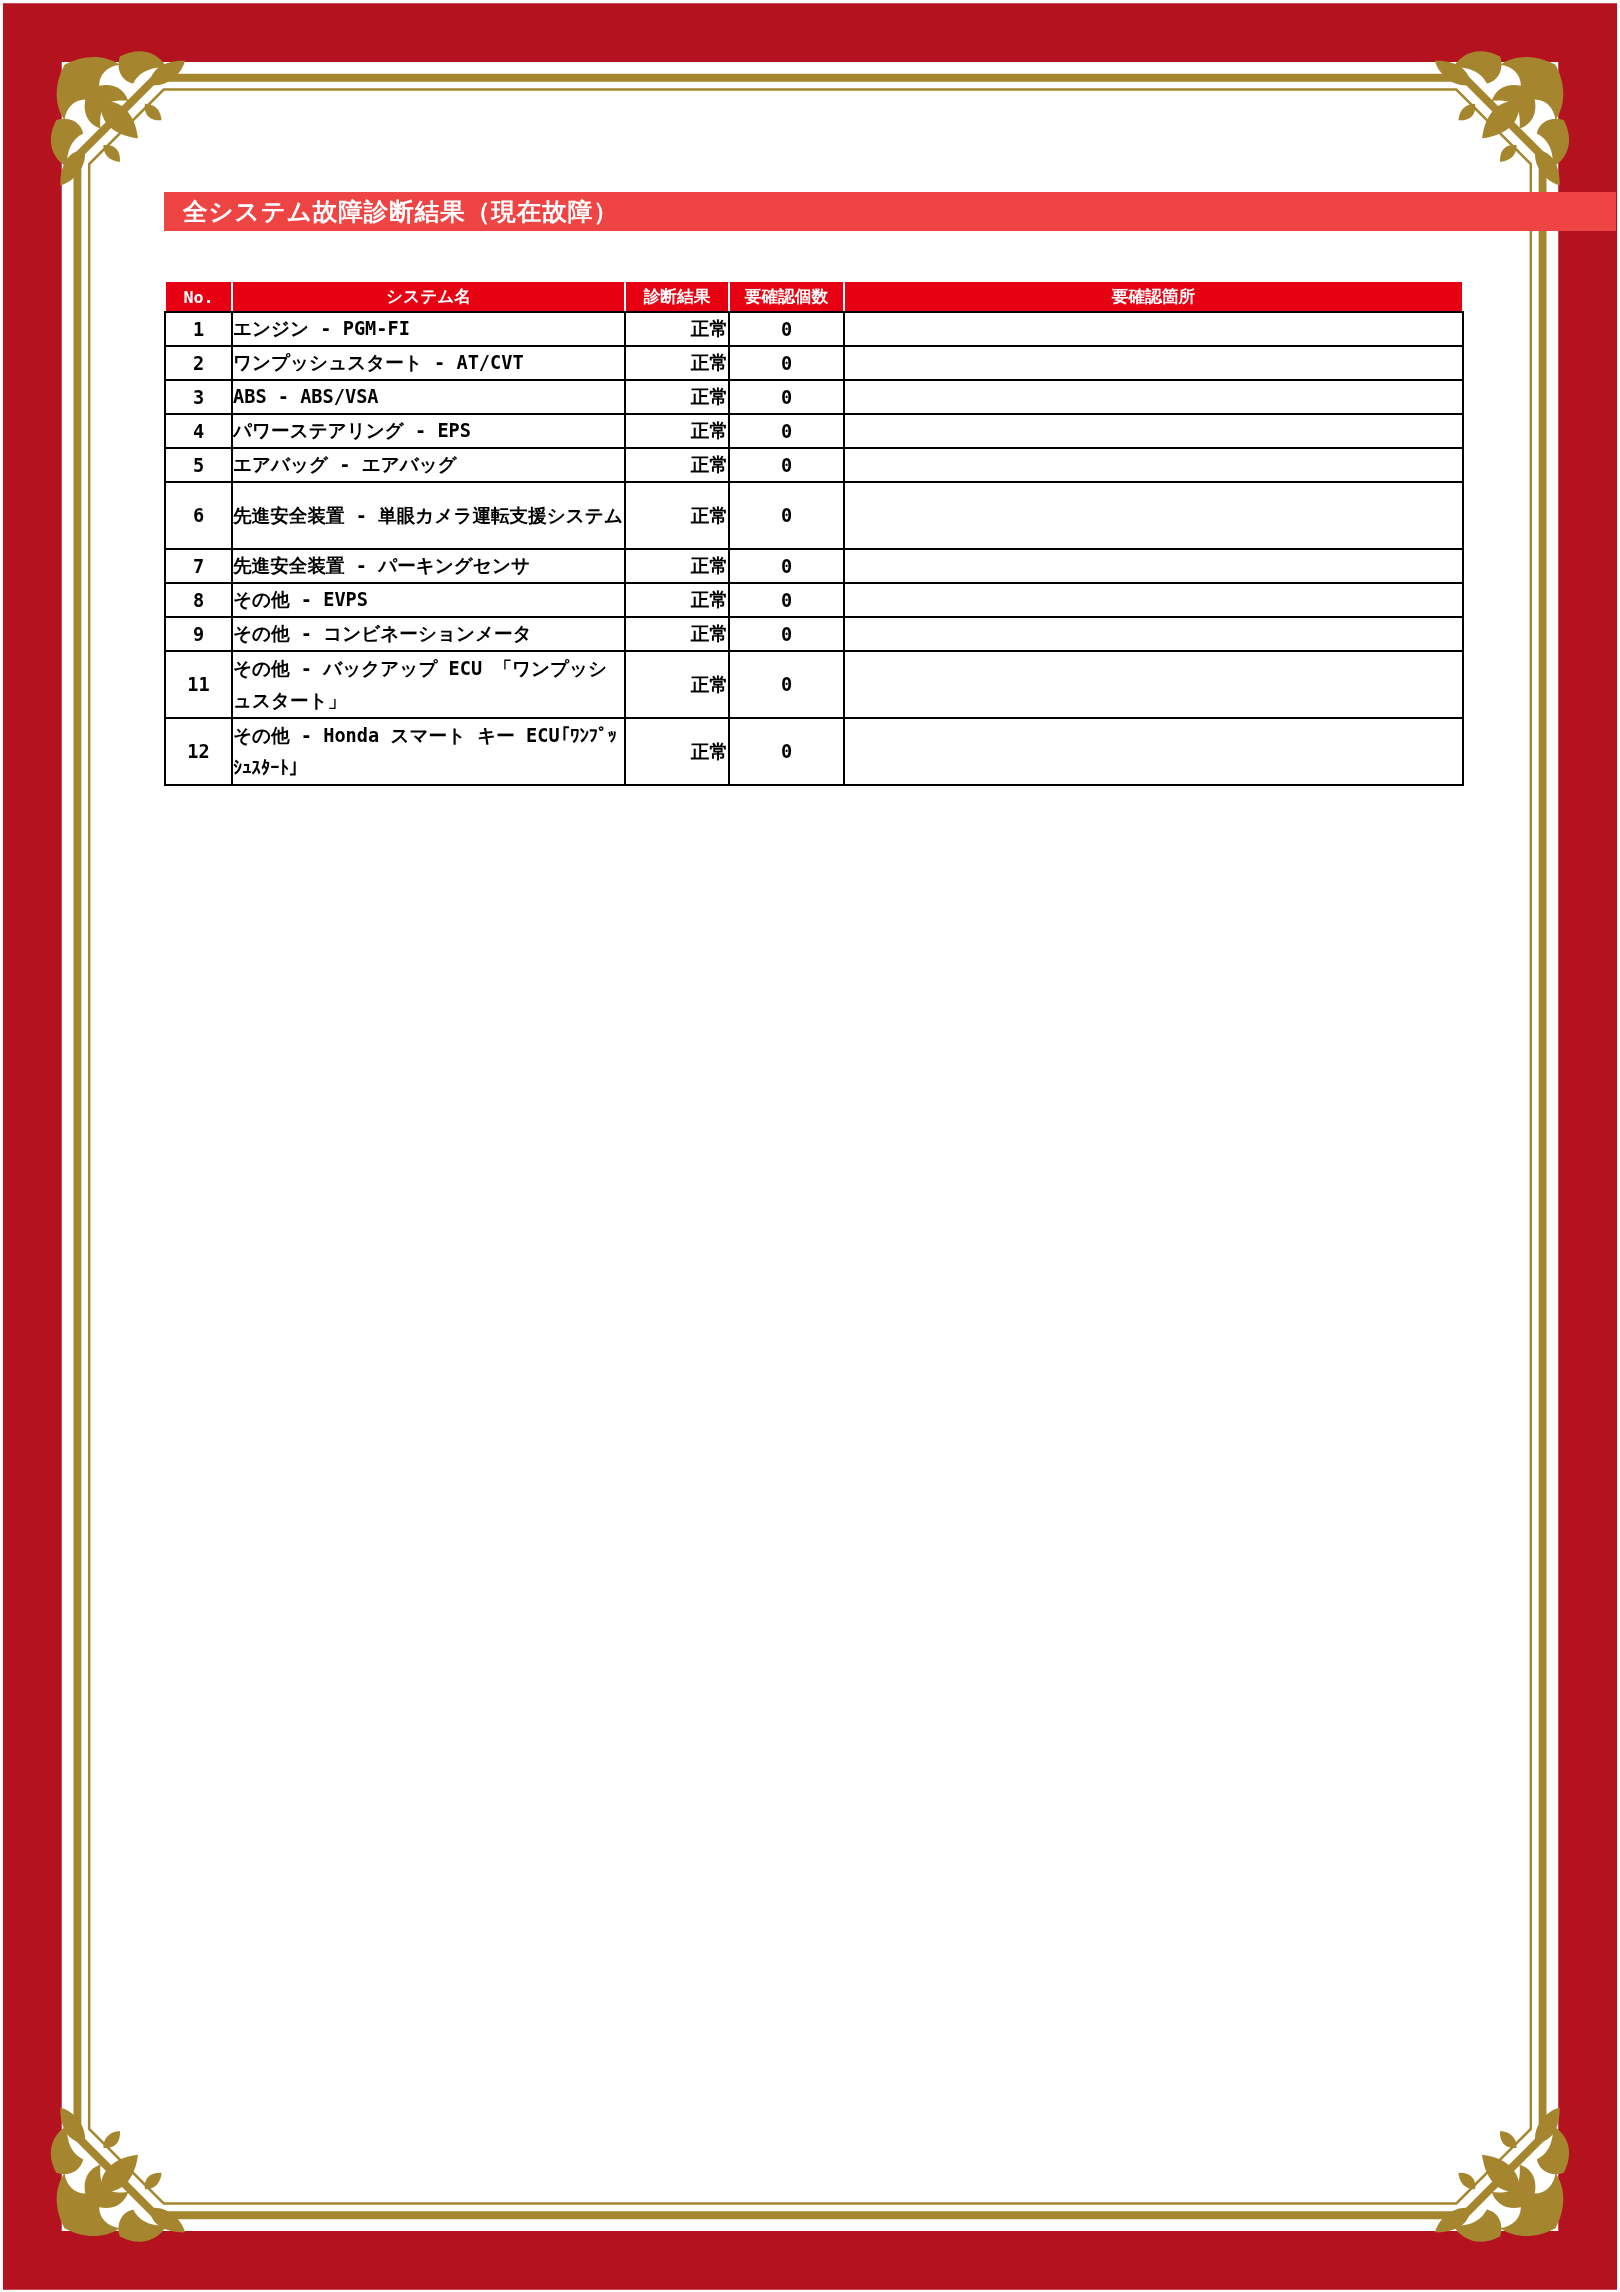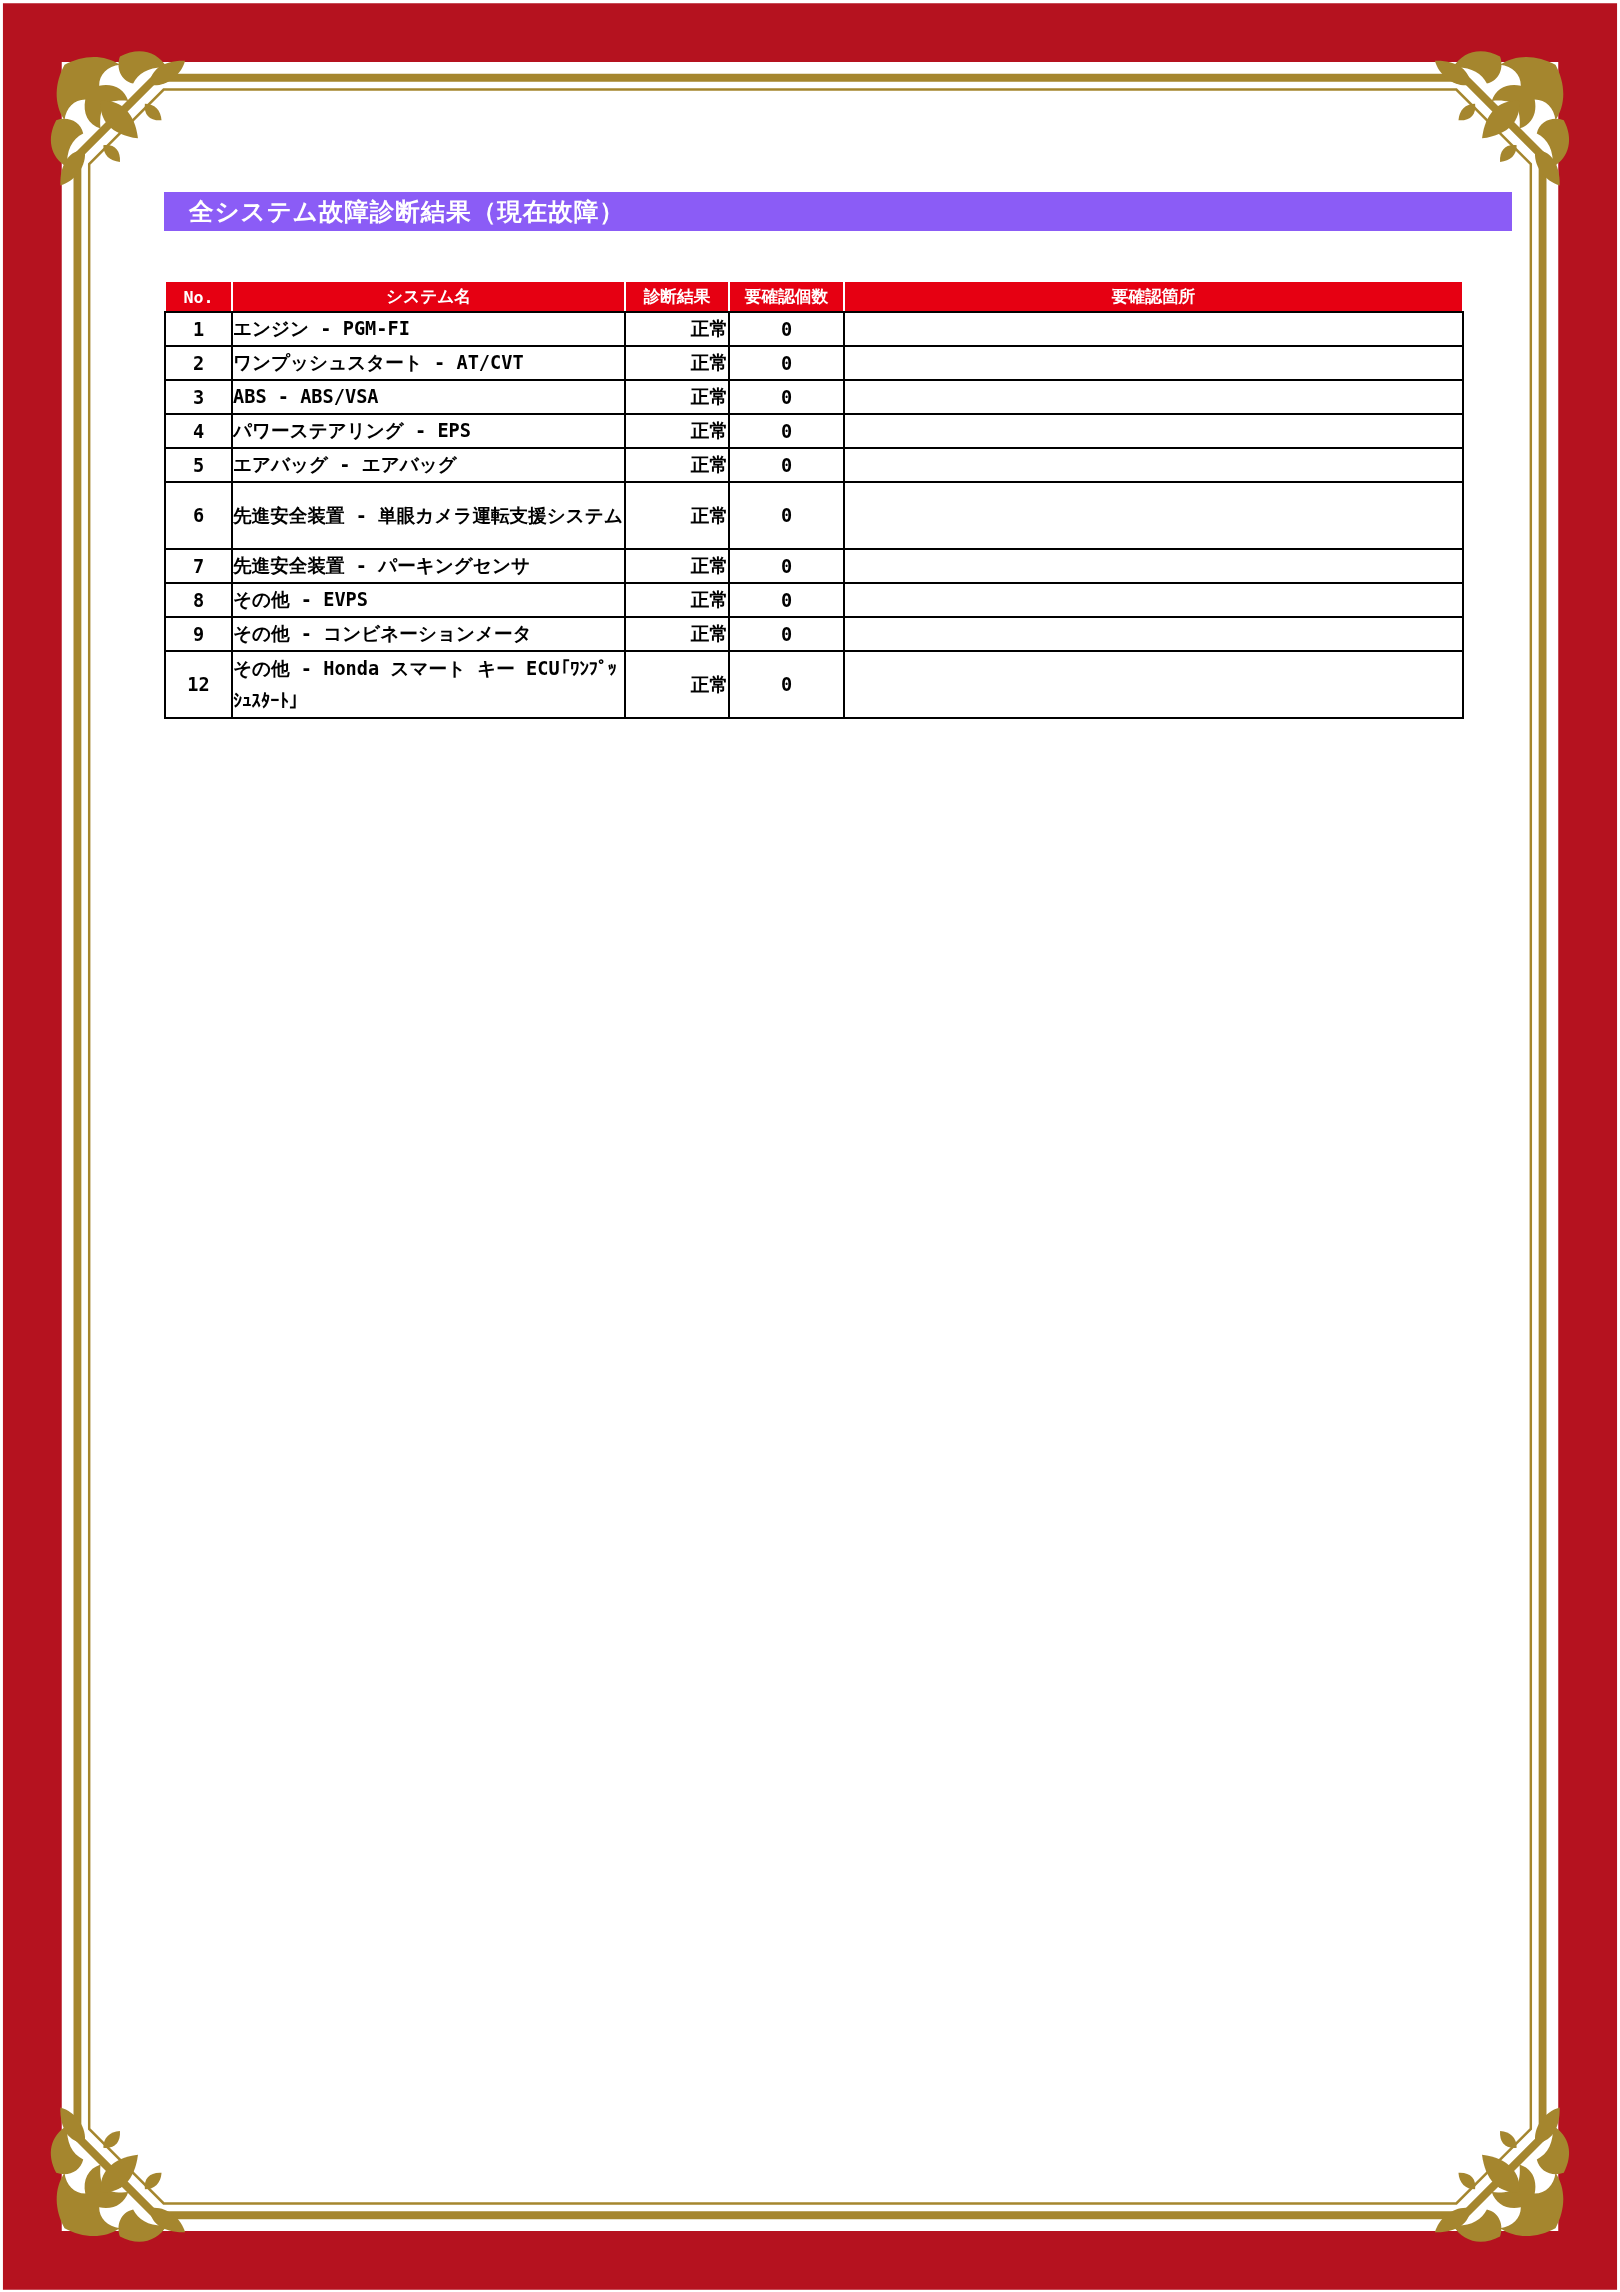--- a/index.html
+++ b/index.html
@@ -3,23 +3,23 @@
 <meta charset="utf-8">
 <style>
   html,body{margin:0;padding:0;background:#ffffff;}
   .page{
     position:relative;width:1620px;height:2293px;background:#ffffff;overflow:hidden;
     font-family:"DejaVu Sans Mono","DejaVu Sans","Liberation Sans",sans-serif;
     color:#000;
   }
   .bg-frame{position:absolute;left:0;top:0;width:1620px;height:2293px;}
   .titlebar{
-    position:absolute;left:164px;top:192px;width:1348px;height:39px;
-    background:#8b5cf6;color:#ffffff;font-weight:bold;font-size:24.5px;line-height:40px;
-    padding-left:25px;box-sizing:border-box;letter-spacing:1px;white-space:nowrap;
+    position:absolute;left:164px;top:192px;width:1452px;height:39px;
+    background:#ef4444;color:#ffffff;font-weight:bold;font-size:24.5px;line-height:40px;
+    padding-left:19px;box-sizing:border-box;letter-spacing:1px;white-space:nowrap;
   }
   table.results{
     position:absolute;left:164px;top:272px;width:1300px;
     border-collapse:collapse;table-layout:fixed;
     border:2.9px solid #000;
     margin-top:8px;
   }
   table.results th{
     background:#E60012;color:#ffffff;font-weight:bold;font-size:16.7px;
     height:29px;padding:0;text-align:center;
@@ -144,20 +144,27 @@
         <td class="c-loc"></td>
       </tr>
       <tr class="row">
         <td class="c-no">9</td>
         <td class="c-system">その他 - コンビネーションメータ</td>
         <td class="c-result">正常</td>
         <td class="c-count">0</td>
         <td class="c-loc"></td>
       </tr>
       <tr class="row tall">
+        <td class="c-no">11</td>
+        <td class="c-system">その他 - バックアップ ECU 「ワンプッシュスタート」</td>
+        <td class="c-result">正常</td>
+        <td class="c-count">0</td>
+        <td class="c-loc"></td>
+      </tr>
+      <tr class="row tall">
         <td class="c-no">12</td>
         <td class="c-system">その他 - Honda スマート キー ECU「ﾜﾝﾌﾟｯｼｭｽﾀｰﾄ」</td>
         <td class="c-result">正常</td>
         <td class="c-count">0</td>
         <td class="c-loc"></td>
       </tr>
     </tbody>
   </table>
 
 </div>

